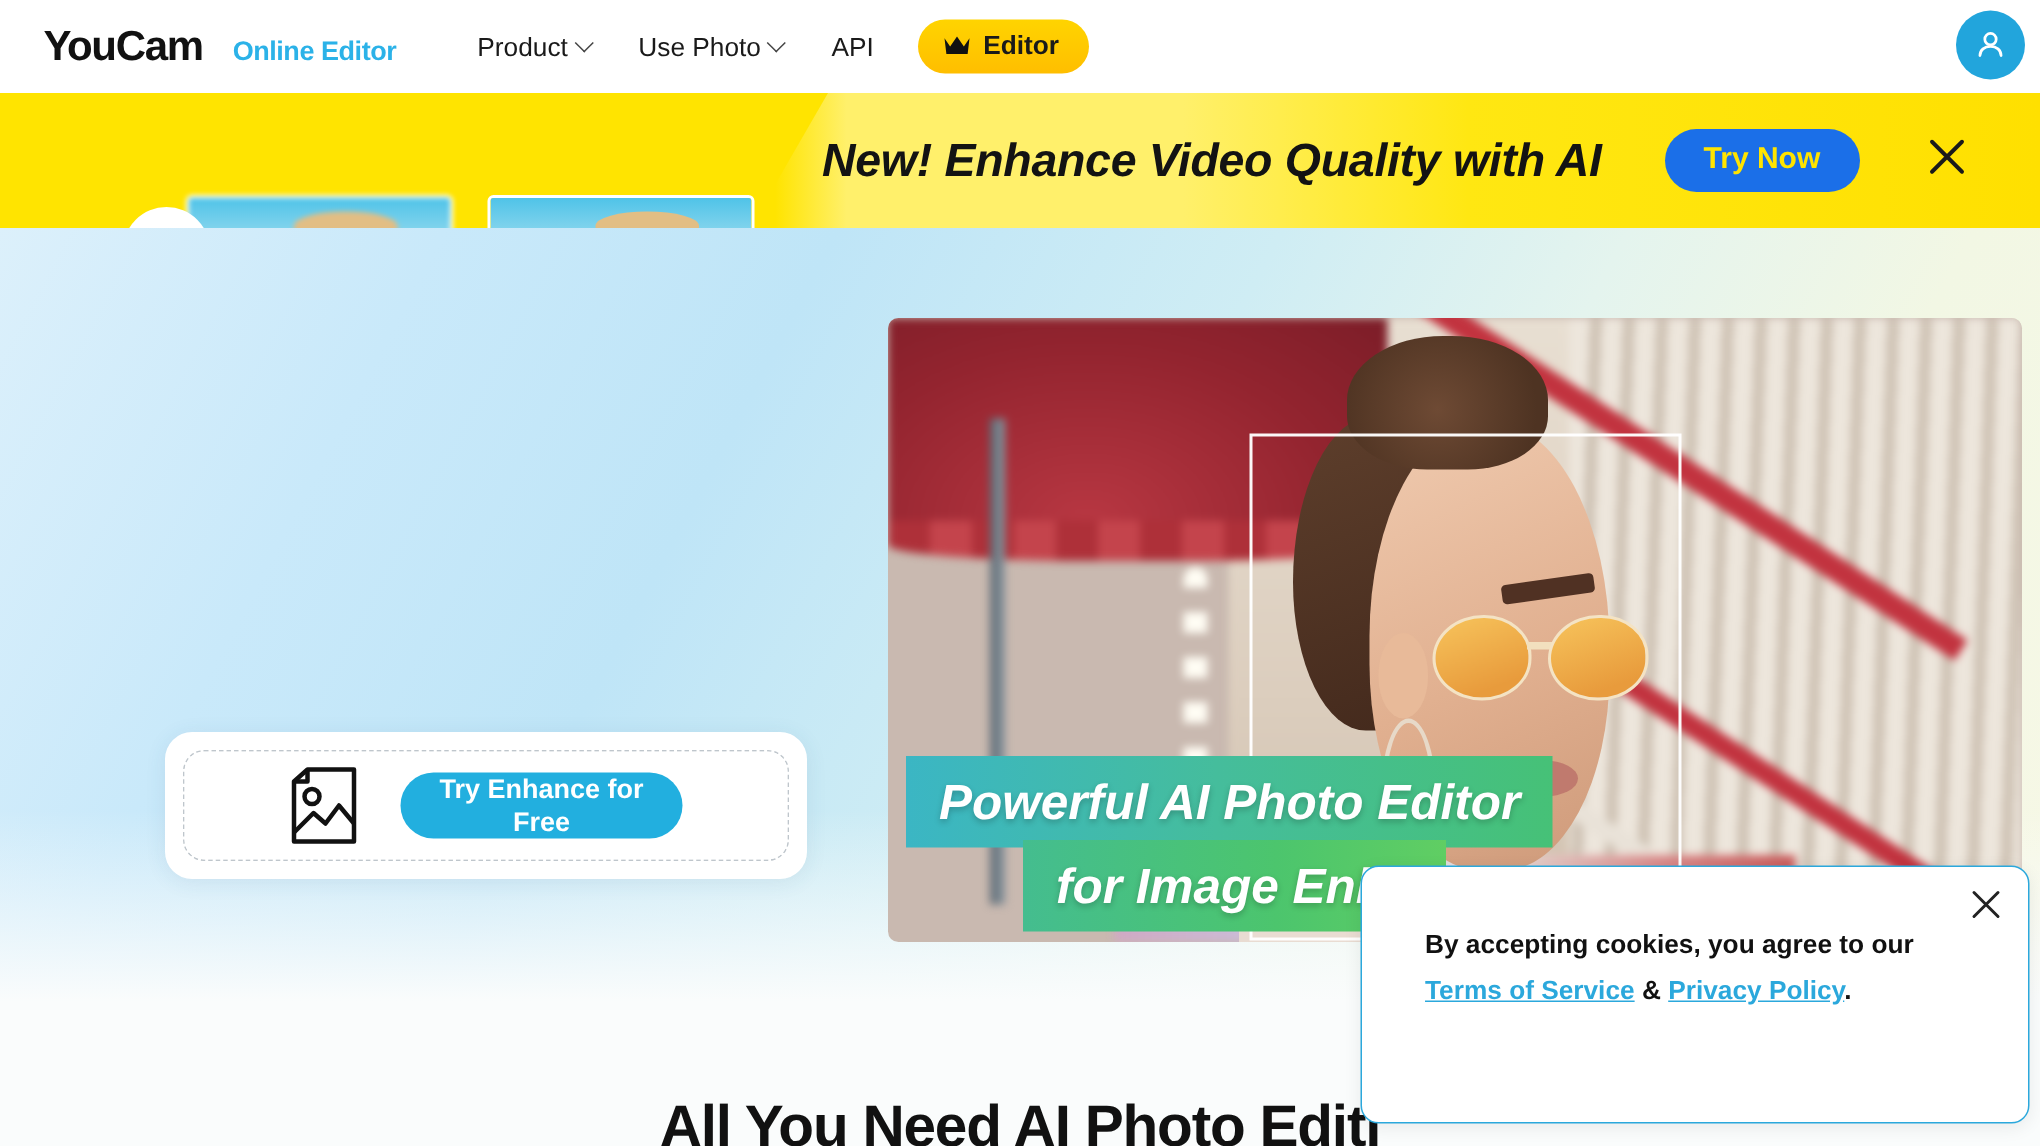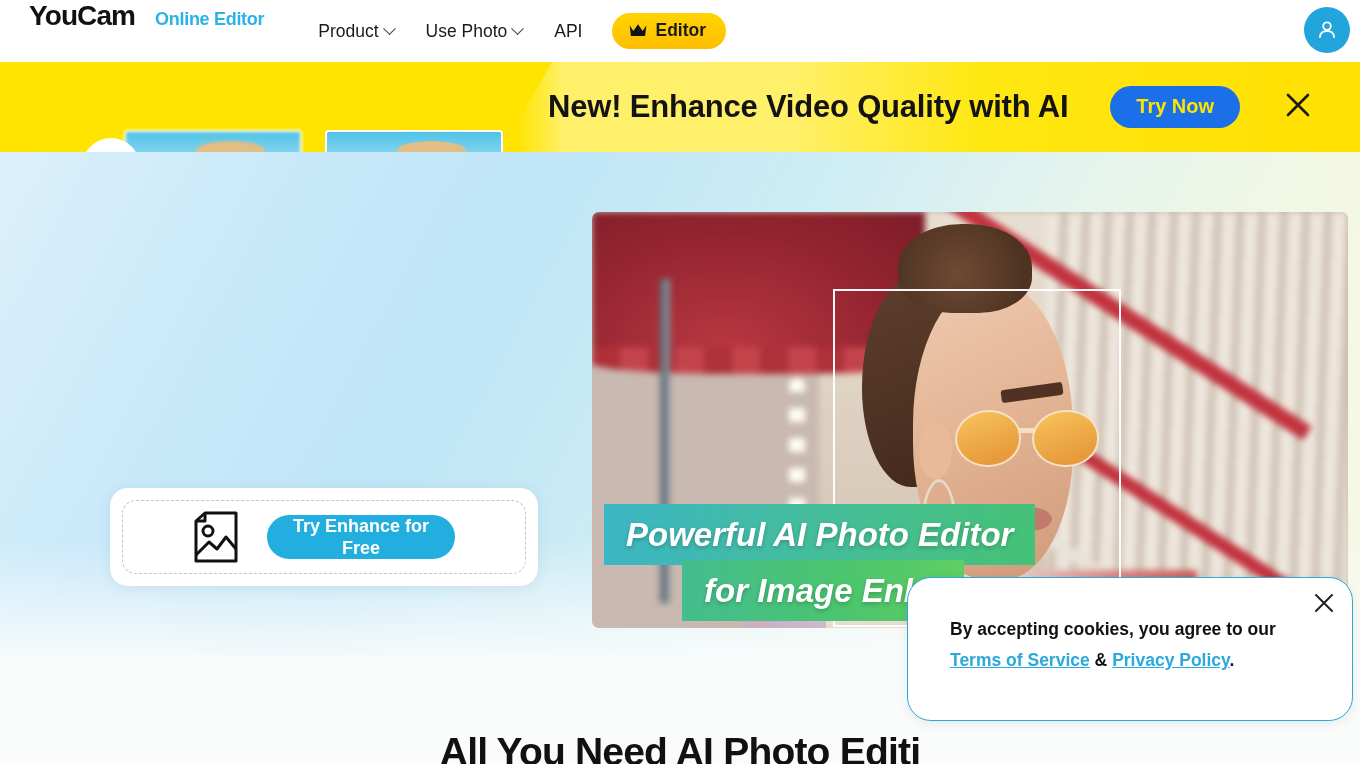--- a/index.html
+++ b/index.html
@@ -9,21 +9,21 @@
     font-family: "Liberation Sans", sans-serif;
     background: #ffffff;
   }
   .page { position: relative; width: 1360px; height: 764px; overflow: hidden; }
 
   
   .header {
     position: absolute; top: 0; left: 0;
     width: 1360px; height: 62px;
     background: #ffffff;
-    display: flex; 
+    display: flex; align-items: center;
     z-index: 40;
   }
   .logo { display: flex; align-items: baseline; margin-left: 29px; }
   .logo-main {
     font-size: 28px; font-weight: 700; color: #111111;
     letter-spacing: -0.9px;
   }
   .logo-sub {
     font-size: 18px; font-weight: 700; color: #2BB2E8;
     margin-left: 20px; letter-spacing: -0.3px;
@@ -85,21 +85,21 @@
   .sky  { position:absolute; left:0; top:0; width:100%; height:52%; background:linear-gradient(180deg,#4FC3E8 0%,#8FD8EE 70%,#CFE9EC 100%); }
   .hat  { position:absolute; left:40%; top:12%; width:40%; height:26%; background:#E2BE84; border-radius:52% 52% 30% 30%; }
   .face { position:absolute; left:47%; top:27%; width:25%; height:34%; background:#EBBE9D; border-radius:48%; }
   .arrow-svg { position: absolute; left: 303px; top: 88px; z-index: 4; }
   .promo-text {
     position: absolute; left: 548px; top: 0; height: 90px;
     display: flex; align-items: center; gap: 42px; z-index: 5;
   }
   .promo-title {
     font-size: 31px; font-weight: 700; color: #131313;
-    letter-spacing: -0.2px; white-space: nowrap;
+    letter-spacing: -0.2px; white-space: nowrap; font-style: italic;
   }
   .trynow {
     background: #1B6FE8; color: #FFE400;
     font-size: 20px; font-weight: 600;
     border-radius: 21px; padding: 9px 26px 10px;
     cursor: pointer; white-space: nowrap; border: none;
     font-family: "Liberation Sans", sans-serif;
   }
   .promo-close {
     position: absolute; right: 47px; top: 50%; transform: translateY(-50%);
@@ -240,24 +240,24 @@
   }
   .bottom-h2 {
     position: absolute; left: 0; top: 40px; width: 1360px;
     text-align: center;
     font-size: 39px; font-weight: 700; color: #111111; letter-spacing: -0.8px;
   }
 
   
   .cookie {
     position: absolute; right: 7px; top: 577px;
-    width: 446px; height: 144px;
+    width: 446px; height: 172px;
     background: #ffffff;
     border: 1.8px solid #2BA8DC;
-    border-radius: 24px;
+    border-radius: 12px;
     z-index: 60;
     box-shadow: 0 3px 12px rgba(0,0,0,0.07);
   }
   .cookie-close {
     position: absolute; right: 16px; top: 13px; cursor: pointer;
   }
   .cookie-text {
     position: absolute; left: 42px; top: 36px; width: 362px;
     font-size: 17.5px; line-height: 31px; font-weight: 700; color: #111111;
   }

